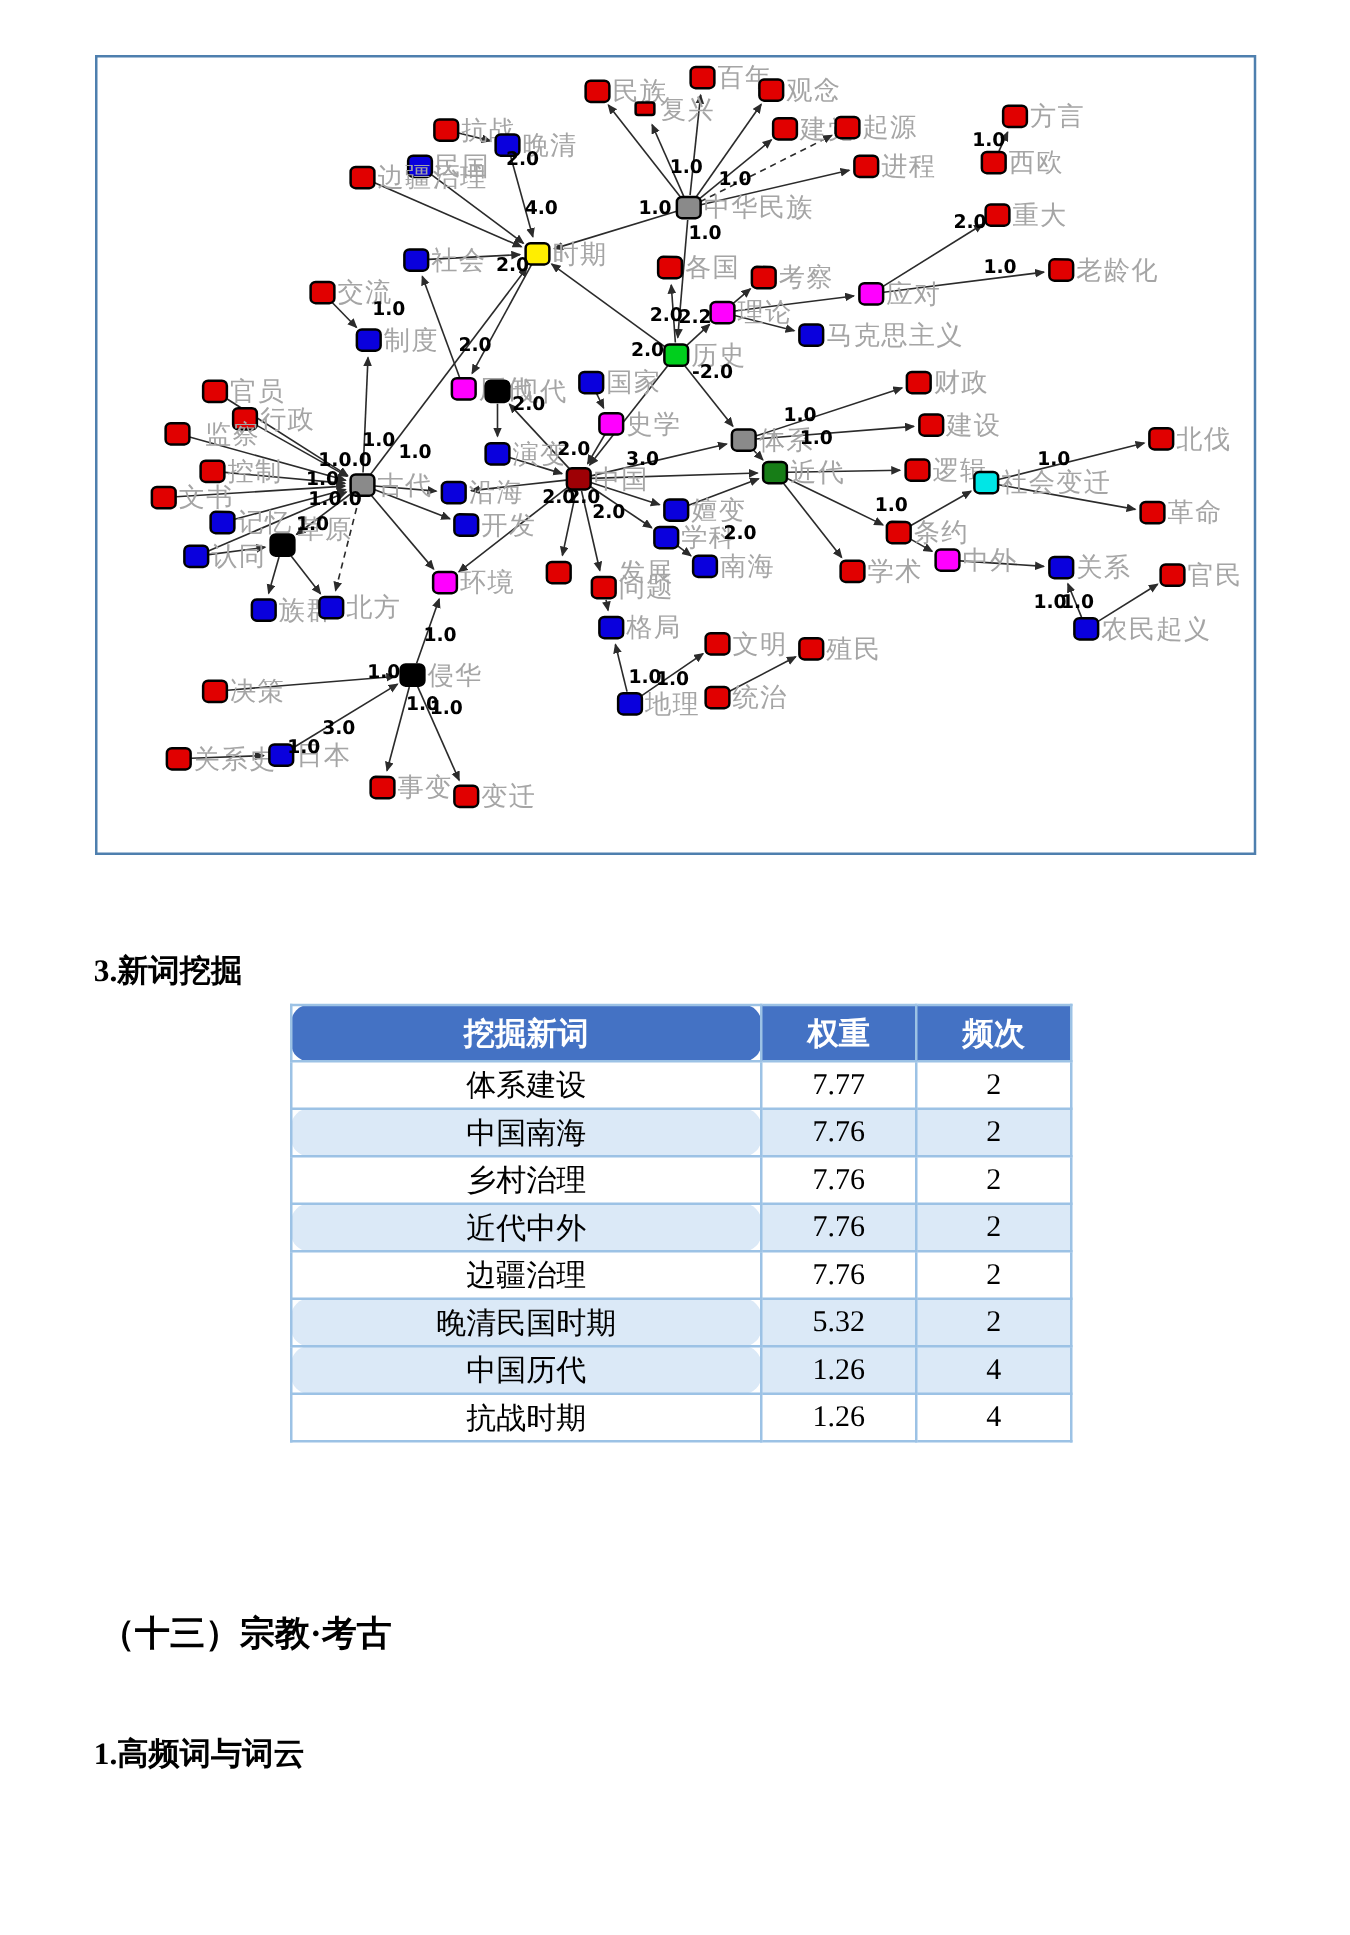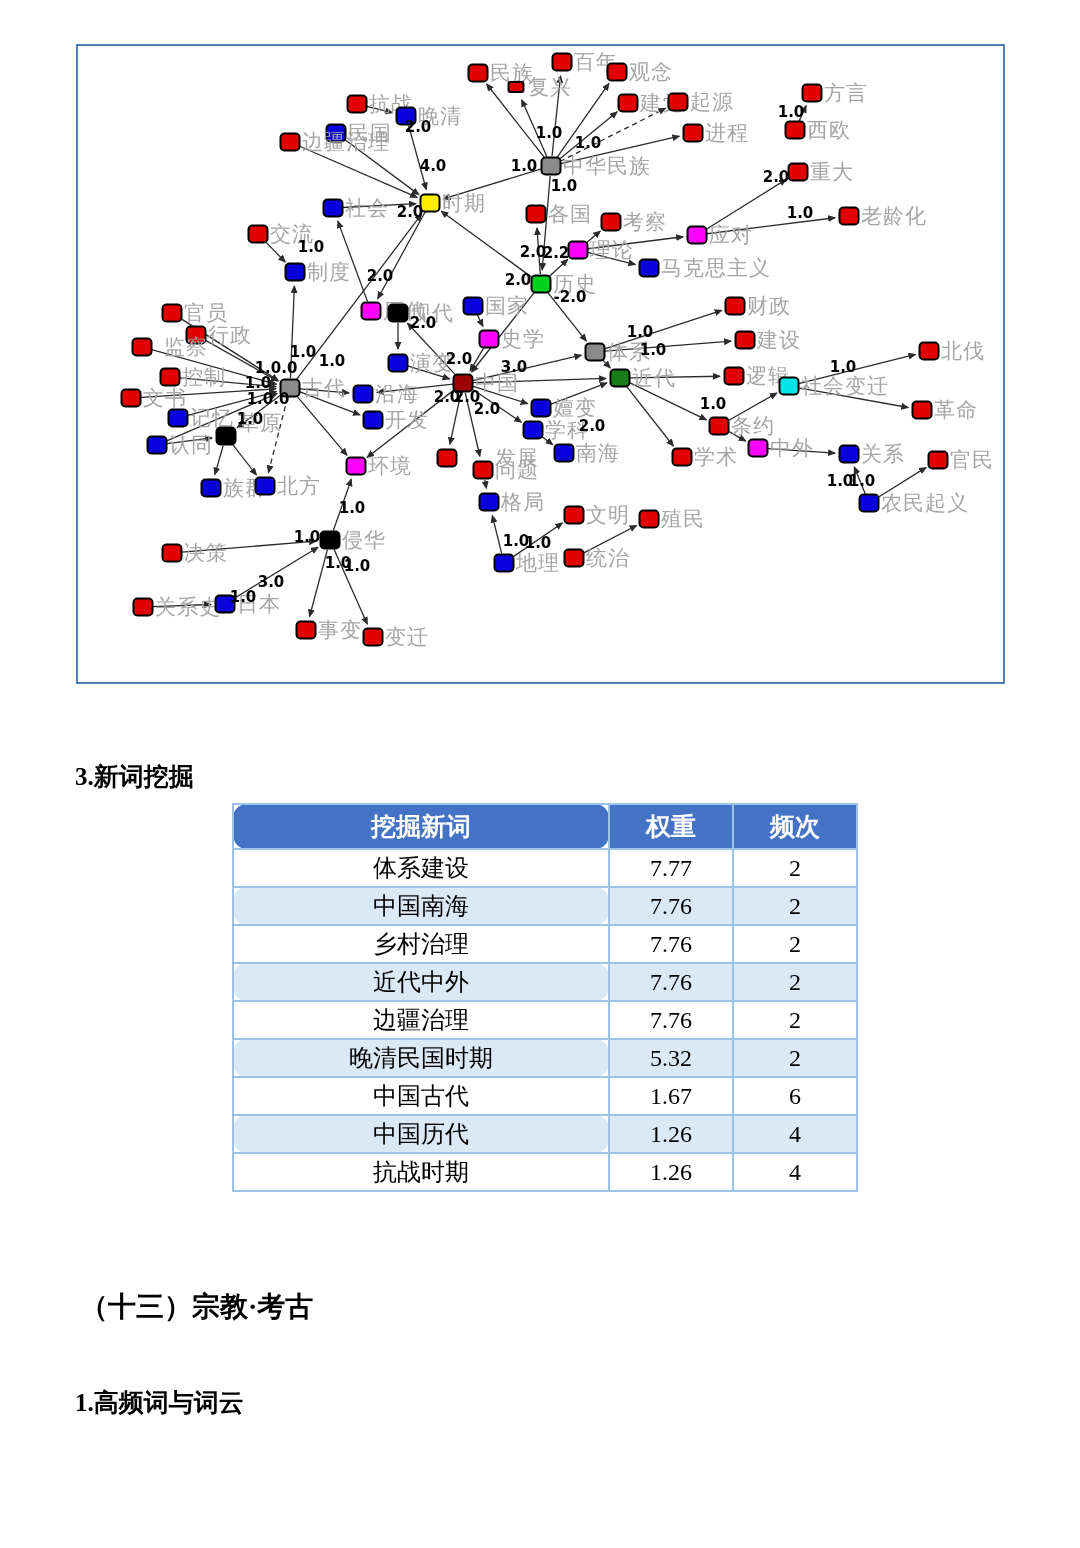--- a/index.html
+++ b/index.html
@@ -379,25 +379,20 @@
         <tr style="background: rgb(255, 255, 255);">
           <td class="c-word">边疆治理</td>
           <td class="c-weight">7.76</td>
           <td class="c-freq">2</td>
         </tr>
         <tr style="background: rgb(219, 233, 247);">
           <td class="c-word">晚清民国时期</td>
           <td class="c-weight">5.32</td>
           <td class="c-freq">2</td>
         </tr>
-        <tr style="background: rgb(255, 255, 255);">
-          <td class="c-word">中国古代</td>
-          <td class="c-weight">1.67</td>
-          <td class="c-freq">6</td>
-        </tr>
         <tr style="background: rgb(219, 233, 247);">
           <td class="c-word">中国历代</td>
           <td class="c-weight">1.26</td>
           <td class="c-freq">4</td>
         </tr>
         <tr style="background: rgb(255, 255, 255);">
           <td class="c-word">抗战时期</td>
           <td class="c-weight">1.26</td>
           <td class="c-freq">4</td>
         </tr>

